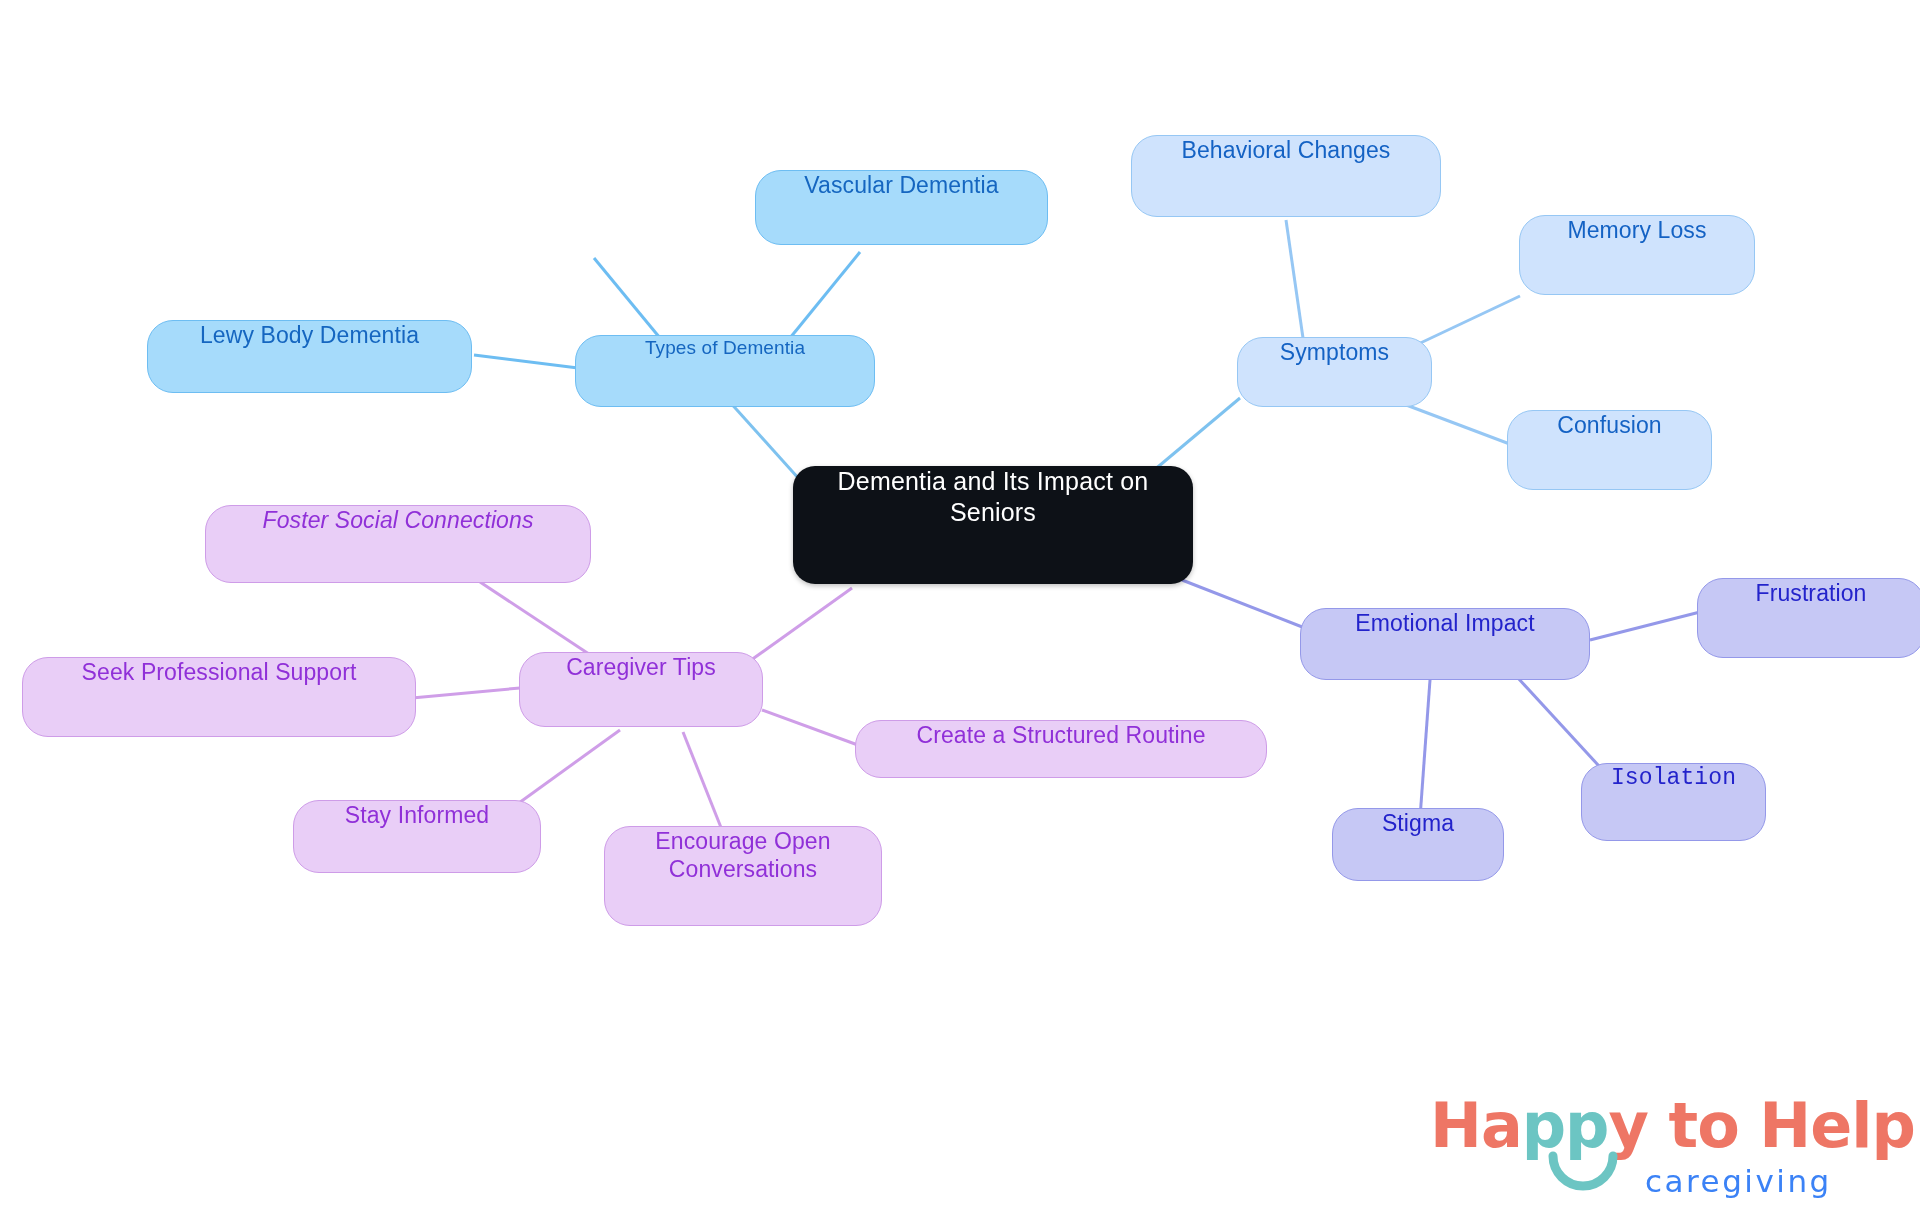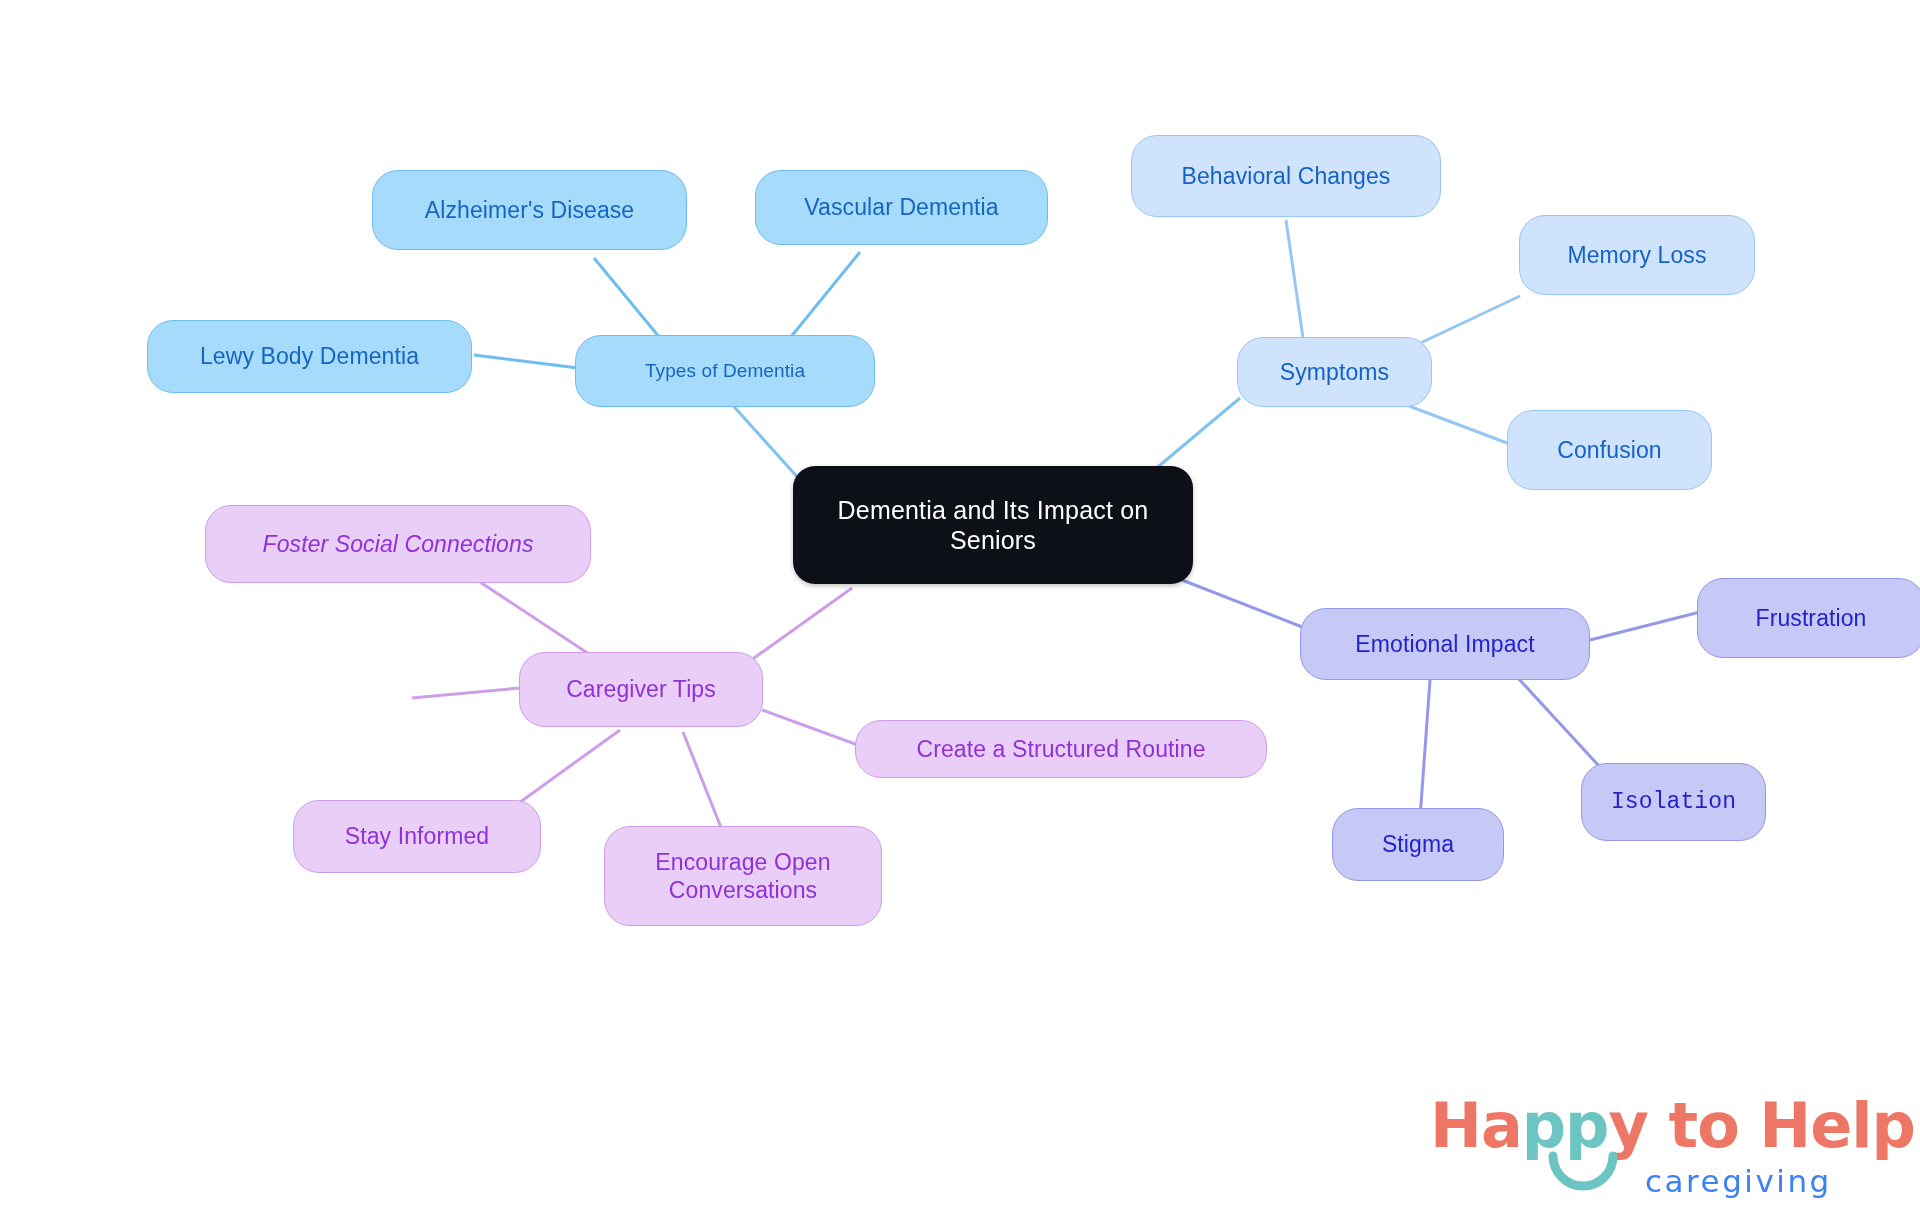--- a/index.html
+++ b/index.html
@@ -28,21 +28,21 @@
     left: 0; top: 0;
     width: 1920px;
     height: 1215px;
     pointer-events: none;
   }
 
   .node {
     position: absolute;
     box-sizing: border-box;
     display: flex;
-    align-items: center;
+    align-items: flex-start;
     justify-content: center;
     text-align: center;
     border-radius: 26px;
     border-style: solid;
     border-width: 1.6px;
     line-height: 1.22;
     white-space: pre-line;
     letter-spacing: 0.1px;
     padding: 0 10px;
   }
@@ -132,23 +132,20 @@
   </svg>
 
   <div class="node root" style="left:793px; top:466px; width:400px; height:118px;">
     <span>Dementia and Its Impact on Seniors</span>
   </div>
 
   <div class="node c-blueA" style="left:575px; top:335px; width:300px; height:72px; font-size:19px;">
     <span>Types of Dementia</span>
   </div>
 
-  <div class="node c-blueA" style="left:372px; top:170px; width:315px; height:80px; font-size:23px;">
-    <span>Alzheimer's Disease</span>
-  </div>
 
   <div class="node c-blueA" style="left:755px; top:170px; width:293px; height:75px; font-size:23px;">
     <span>Vascular Dementia</span>
   </div>
 
   <div class="node c-blueA" style="left:147px; top:320px; width:325px; height:73px; font-size:23px;">
     <span>Lewy Body Dementia</span>
   </div>
 
   <div class="node c-blueB" style="left:1237px; top:337px; width:195px; height:70px; font-size:23px;">
@@ -184,20 +181,23 @@
   </div>
 
   <div class="node c-lilac" style="left:519px; top:652px; width:244px; height:75px; font-size:23px;">
     <span>Caregiver Tips</span>
   </div>
 
   <div class="node c-lilac" style="left:205px; top:505px; width:386px; height:78px; font-size:23px;font-style:italic;">
     <span>Foster Social Connections</span>
   </div>
 
+  <div class="node c-lilac" style="left:22px; top:657px; width:394px; height:80px; font-size:23px;">
+    <span>Seek Professional Support</span>
+  </div>
 
   <div class="node c-lilac" style="left:293px; top:800px; width:248px; height:73px; font-size:23px;">
     <span>Stay Informed</span>
   </div>
 
   <div class="node c-lilac" style="left:604px; top:826px; width:278px; height:100px; font-size:23px;">
     <span>Encourage Open
 Conversations</span>
   </div>
 

